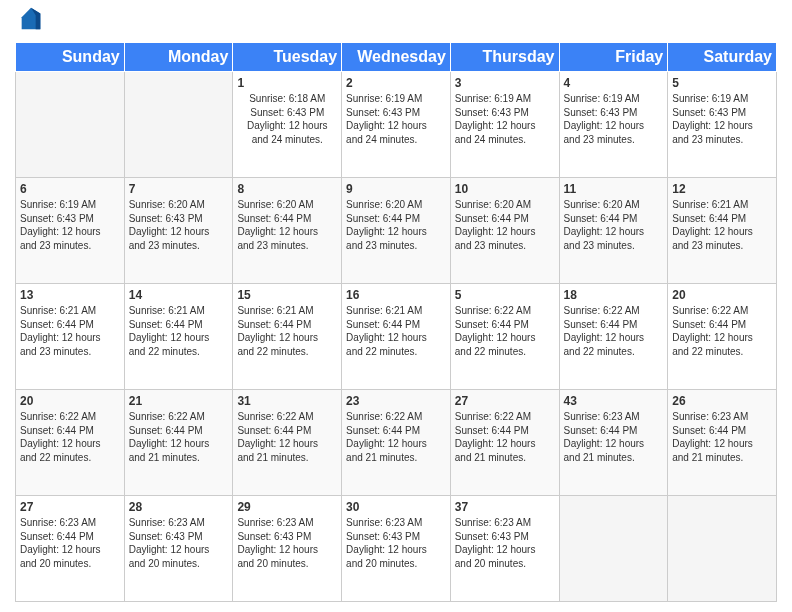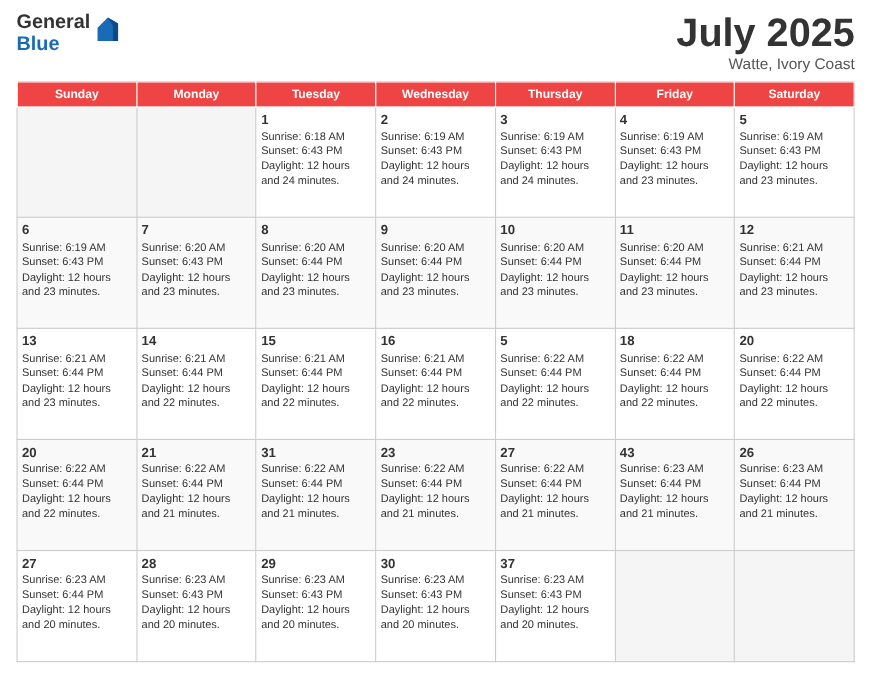--- a/index.html
+++ b/index.html
@@ -62,25 +62,25 @@
       font-size: 14px;
       color: #555;
     }
     .calendar {
       width: 100%;
       border-collapse: collapse;
       flex: 1;
       font-size: 10.5px;
     }
     .calendar th {
-      background-color: #ef4444;
+      background-color: #3b82f6;
       color: #fff;
       padding: 5px 4px;
-      text-align: center;
-      font-size: 11px;
+      text-align: right;
+      font-size: 16px;
       font-weight: bold;
       border: 1px solid #fff;
     }
     .calendar td {
       vertical-align: top;
       padding: 3px 4px;
       border: 1px solid #ccc;
       width: calc(100%/7);
       background: #fff;
       height: 82px;
@@ -103,32 +103,24 @@
       font-size: 10px;
       color: #333;
     }
   </style>
 </head>
 <body>
 
 <div class="page">
   <div class="header">
     <div class="logo">
-      <div class="logo-text">
-        <span class="logo-general">General</span>
-        <span class="logo-blue">Blue</span>
-      </div>
       <svg class="logo-icon" viewBox="0 0 30 30">
         <polygon points="5,25 25,25 25,8 15,2 5,12" fill="#1a6bb5"></polygon>
         <polygon points="15,2 25,8 25,25 20,25 20,10 15,2" fill="#0d4a8a"></polygon>
       </svg>
-    </div>
-    <div class="title-block">
-      <div class="month-title">July 2025</div>
-      <div class="subtitle">Watte, Ivory Coast</div>
     </div>
   </div>
 
   <table class="calendar">
     <thead>
       <tr>
         <th>Sunday</th>
         <th>Monday</th>
         <th>Tuesday</th>
         <th>Wednesday</th>
@@ -136,21 +128,21 @@
         <th>Friday</th>
         <th>Saturday</th>
       </tr>
     </thead>
     <tbody id="calendar-body">
     <tr>
           <td class="empty"></td>
           <td class="empty"></td>
           <td>
             <span class="day-num">1</span>
-            <div class="day-info" style="white-space: pre-line;">Sunrise: 6:18 AM
+            <div class="day-info" style="white-space: pre-line; text-align: center;">Sunrise: 6:18 AM
 Sunset: 6:43 PM
 Daylight: 12 hours and 24 minutes.</div>
           </td>
           <td>
             <span class="day-num">2</span>
             <div class="day-info" style="white-space: pre-line;">Sunrise: 6:19 AM
 Sunset: 6:43 PM
 Daylight: 12 hours and 24 minutes.</div>
           </td>
           <td>

